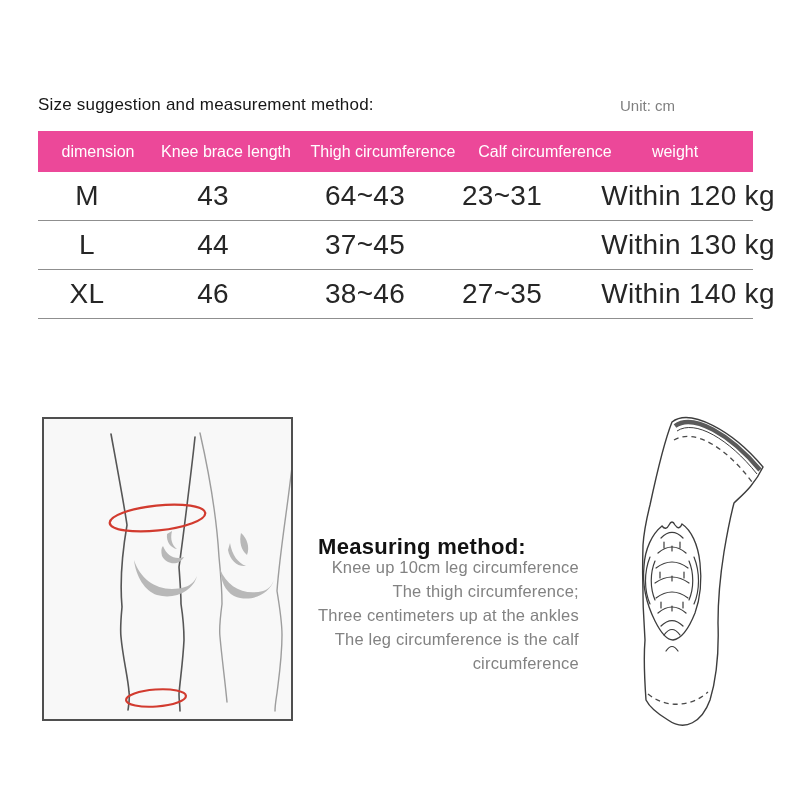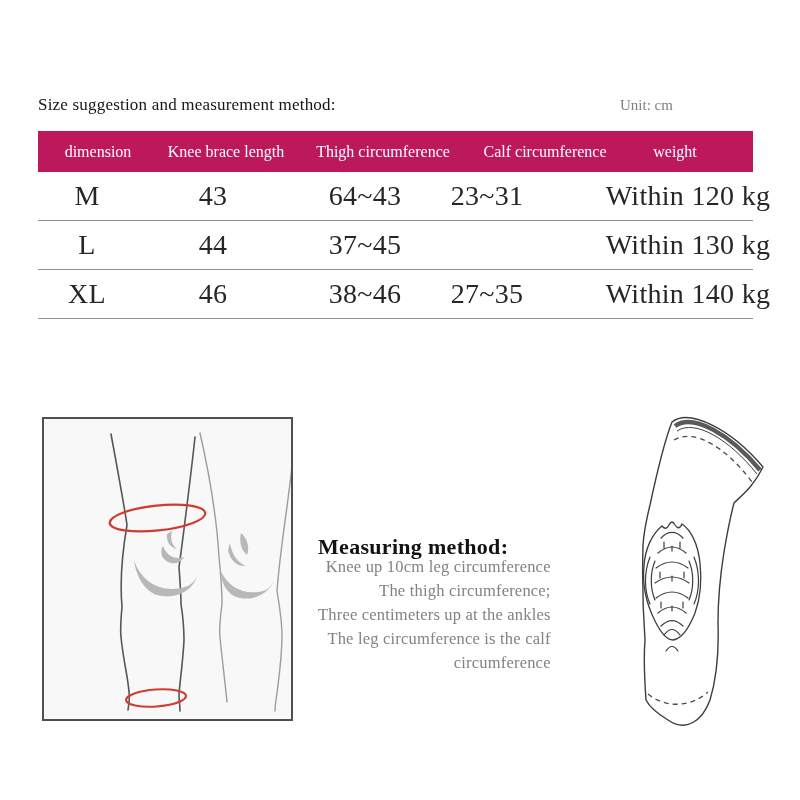--- a/index.html
+++ b/index.html
@@ -1,44 +1,44 @@
 <!DOCTYPE html>
 <html><head>
 <meta charset="utf-8">
 <style>
   * { margin:0; padding:0; box-sizing:border-box; }
   html,body { background:#ffffff; }
   .page {
     position:relative; width:800px; height:800px; background:#ffffff;
-    font-family:Liberation Serif, serif; overflow:hidden;
+    font-family:Liberation Sans, sans-serif; overflow:hidden;
   }
   
   .caption {
     position:absolute; left:38px; top:95px; font-size:17px; color:#161616;
     letter-spacing:0.2px;
   }
   .unit {
     position:absolute; left:620px; top:97px; font-size:15px; color:#7f7f7f;
   }
   
   .size-table { position:absolute; left:38px; top:131px; width:715px; }
-  .thead { position:relative; height:41px; background:#be185d; }
+  .thead { position:relative; height:41px; background:#ec4899; }
   .thead span {
     position:absolute; top:50%; transform:translate(-50%,-50%);
     color:#ffffff; font-size:16px; white-space:nowrap;
   }
   .trow { position:relative; height:49px; border-bottom:1px solid #8f8f8f; }
   .trow span {
     position:absolute; top:50%; transform:translate(-50%,-50%);
     color:#262626; font-size:28px; white-space:nowrap; letter-spacing:0.3px;
   }
   .thead .c1{left:60px} .thead .c2{left:188px} .thead .c3{left:345px}
   .thead .c4{left:507px} .thead .c5{left:637px}
   .trow .c1{left:49px} .trow .c2{left:175px} .trow .c3{left:327px}
-  .trow .c4{left:449px} .trow .c5{left:650px}
+  .trow .c4{left:464px} .trow .c5{left:650px}
   
   .legs-box {
     position:absolute; left:42px; top:417px; width:251px; height:304px;
     border:2px solid #4f4f4f; background:#f8f8f8;
   }
   .legs-box svg { display:block; width:247px; height:300px; }
   
   .measure-title {
     position:absolute; left:318px; top:506px; font-size:22px;
     font-weight:600; color:#121212; letter-spacing:0.3px;margin-top:28px;

